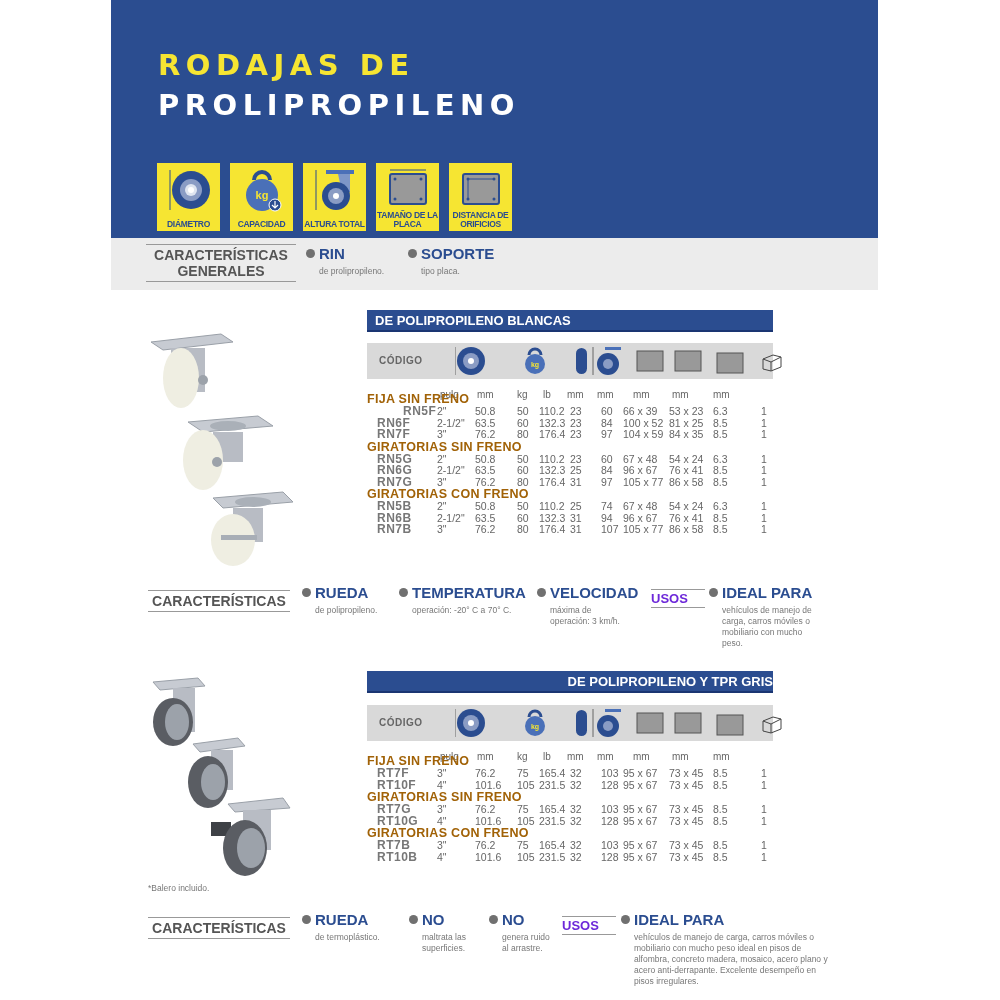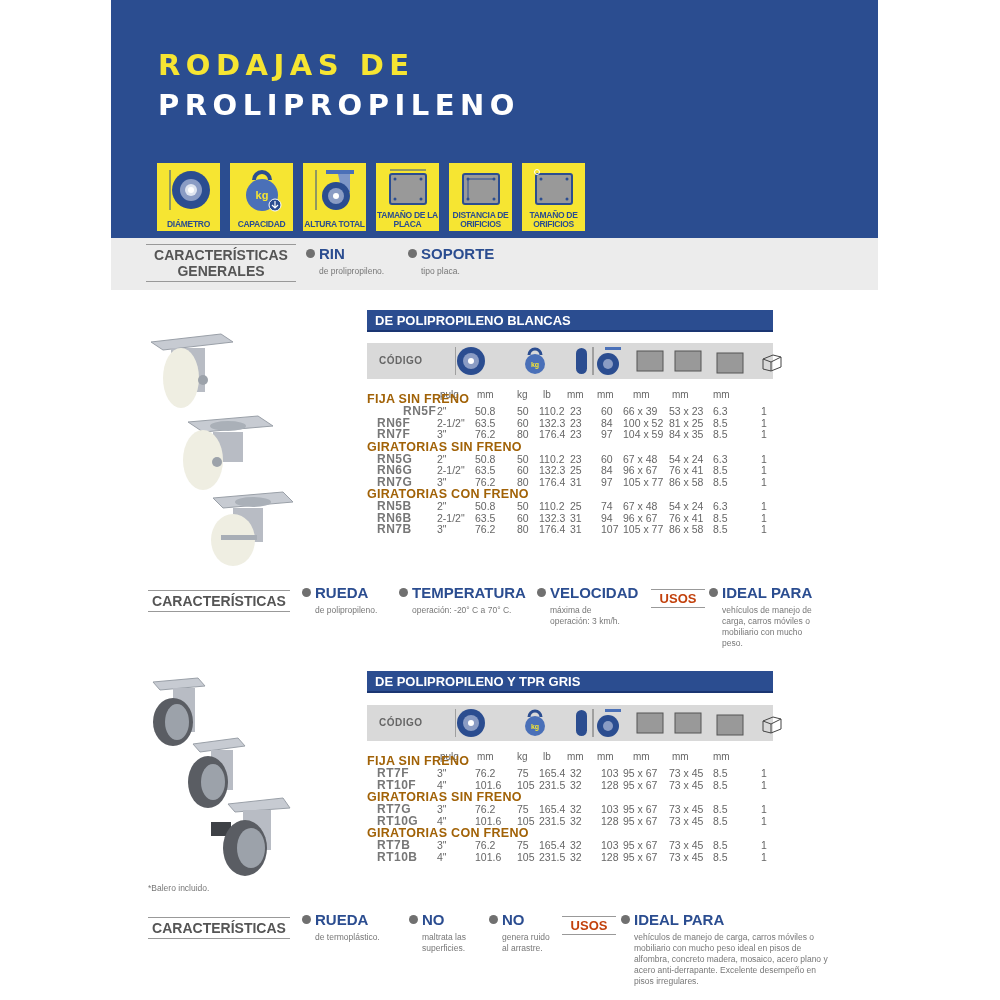--- a/index.html
+++ b/index.html
@@ -26,21 +26,21 @@
   .thead .codigo { position:absolute; left:12px; top:12px; font-weight:bold; font-size:10px; color:#666; letter-spacing:0.5px; }
   .thead svg { position:absolute; }
   .units { position:absolute; left:256px; width:406px; height:12px; font-size:10px; color:#666; }
   .units span { position:absolute; top:8px; }
   .rows { position:absolute; left:256px; width:406px; }
   .grp { font-weight:bold; font-size:12.5px; color:#a16207; line-height:13px; height:13px; letter-spacing:0.3px; padding-left:0px; }
   .row { position:relative; height:11.5px; font-size:10.5px; color:#666; line-height:11.5px; }
   .row span { position:absolute; top:0; }
   .row .c0 { left:10px; font-weight:bold; font-size:12px; color:#777; letter-spacing:0.5px; }
   .char2-title, .char3-title { position:absolute; width:142px; border-top:1px solid #999; border-bottom:1px solid #999; text-align:center; font-weight:bold; font-size:14px; color:#555; line-height:16px; padding:2px 0; }
-  .usos { position:absolute; width:54px; border-top:1px solid #999; border-bottom:1px solid #999; text-align:center; font-weight:bold; font-size:13px; color:#c2410c; line-height:15px; padding:1px 0; }
+  .usos { position:absolute; width:54px; border-top:1px solid #999; border-bottom:1px solid #999; font-weight:bold; font-size:13px; color:#6d28d9; line-height:15px; padding:1px 0; }
   .img { position:absolute; }
   .note { position:absolute; left:37px; top:883px; font-size:8.5px; color:#777; }
 </style>
 </head>
 <body>
 
 <div class="page">
 
   <div class="hero">
     <div class="title1">RODAJAS DE</div>
@@ -93,31 +93,20 @@
         <svg width="48" height="40" viewBox="0 0 48 40">
             <rect x="6" y="6" width="36" height="30" rx="2" fill="#999" stroke="#2b4d90" stroke-width="2"></rect>
             <line x1="11" y1="11" x2="37" y2="11" stroke="#2b4d90" stroke-width="1"></line>
             <line x1="11" y1="11" x2="11" y2="31" stroke="#2b4d90" stroke-width="1"></line>
             <circle cx="11" cy="11" r="1.5" fill="#2b4d90"></circle>
             <circle cx="37" cy="11" r="1.5" fill="#2b4d90"></circle>
             <circle cx="11" cy="31" r="1.5" fill="#2b4d90"></circle>
             <circle cx="37" cy="31" r="1.5" fill="#2b4d90"></circle>
           </svg>
         <div class="lbl">DISTANCIA DE ORIFICIOS</div>
-      </div>
-      <div class="icobox">
-        <svg width="48" height="40" viewBox="0 0 48 40">
-            <rect x="6" y="6" width="36" height="30" rx="2" fill="#999" stroke="#2b4d90" stroke-width="2"></rect>
-            <circle cx="7" cy="4" r="2.5" fill="none" stroke="#fff" stroke-width="1"></circle>
-            <circle cx="11" cy="11" r="1.5" fill="#2b4d90"></circle>
-            <circle cx="37" cy="11" r="1.5" fill="#2b4d90"></circle>
-            <circle cx="11" cy="31" r="1.5" fill="#2b4d90"></circle>
-            <circle cx="37" cy="31" r="1.5" fill="#2b4d90"></circle>
-          </svg>
-        <div class="lbl">TAMAÑO DE ORIFICIOS</div>
       </div>
     </div>
   </div>
 
   <div class="gen">
     <div class="gen-title">
       <div>CARACTERÍSTICAS</div>
       <div>GENERALES</div>
     </div>
     <div class="feat" style="left:195px; top:8px;">
@@ -339,21 +328,21 @@
       <ellipse cx="80" cy="110" rx="12" ry="18" fill="#9ca2aa"></ellipse>
       <polygon points="95,132 150,126 157,136 102,140" fill="#c7cbd2" stroke="#9aa0a8"></polygon>
       <rect x="110" y="138" width="28" height="40" fill="#b8bcc4"></rect>
       <rect x="78" y="150" width="20" height="14" fill="#3e4146"></rect>
       <ellipse cx="112" cy="176" rx="22" ry="28" fill="#5a5d63"></ellipse>
       <ellipse cx="118" cy="176" rx="14" ry="20" fill="#9ca2aa"></ellipse>
     </svg>
   </div>
   <div class="note">*Balero incluido.</div>
 
-  <div class="sec-bar" style="top:671px;">DE POLIPROPILENO Y TPR GRIS</div>
+  <div class="sec-bar" style="top:671px;text-align:right;">DE POLIPROPILENO Y TPR GRIS</div>
   <div class="thead" style="top:705px;">
     <span class="codigo">CÓDIGO</span>
     <svg style="left:88px; top:2px;" width="340" height="32" viewBox="0 0 340 32">
       <line x1="0" y1="2" x2="0" y2="30" stroke="#666"></line>
       <circle cx="16" cy="16" r="14" fill="#2b4d90"></circle>
         <circle cx="16" cy="16" r="8" fill="#8a9cc4"></circle>
         <circle cx="16" cy="16" r="3" fill="#fff"></circle>
       <circle cx="80" cy="19" r="10" fill="#4a70b8"></circle>
         <path d="M74 10 A6 6 0 0 1 86 10" stroke="#2b4d90" stroke-width="3" fill="none"></path>
         <text x="80" y="22" font-size="7" font-weight="bold" text-anchor="middle" fill="#f6e532" font-family="Liberation Sans, sans-serif">kg</text>

